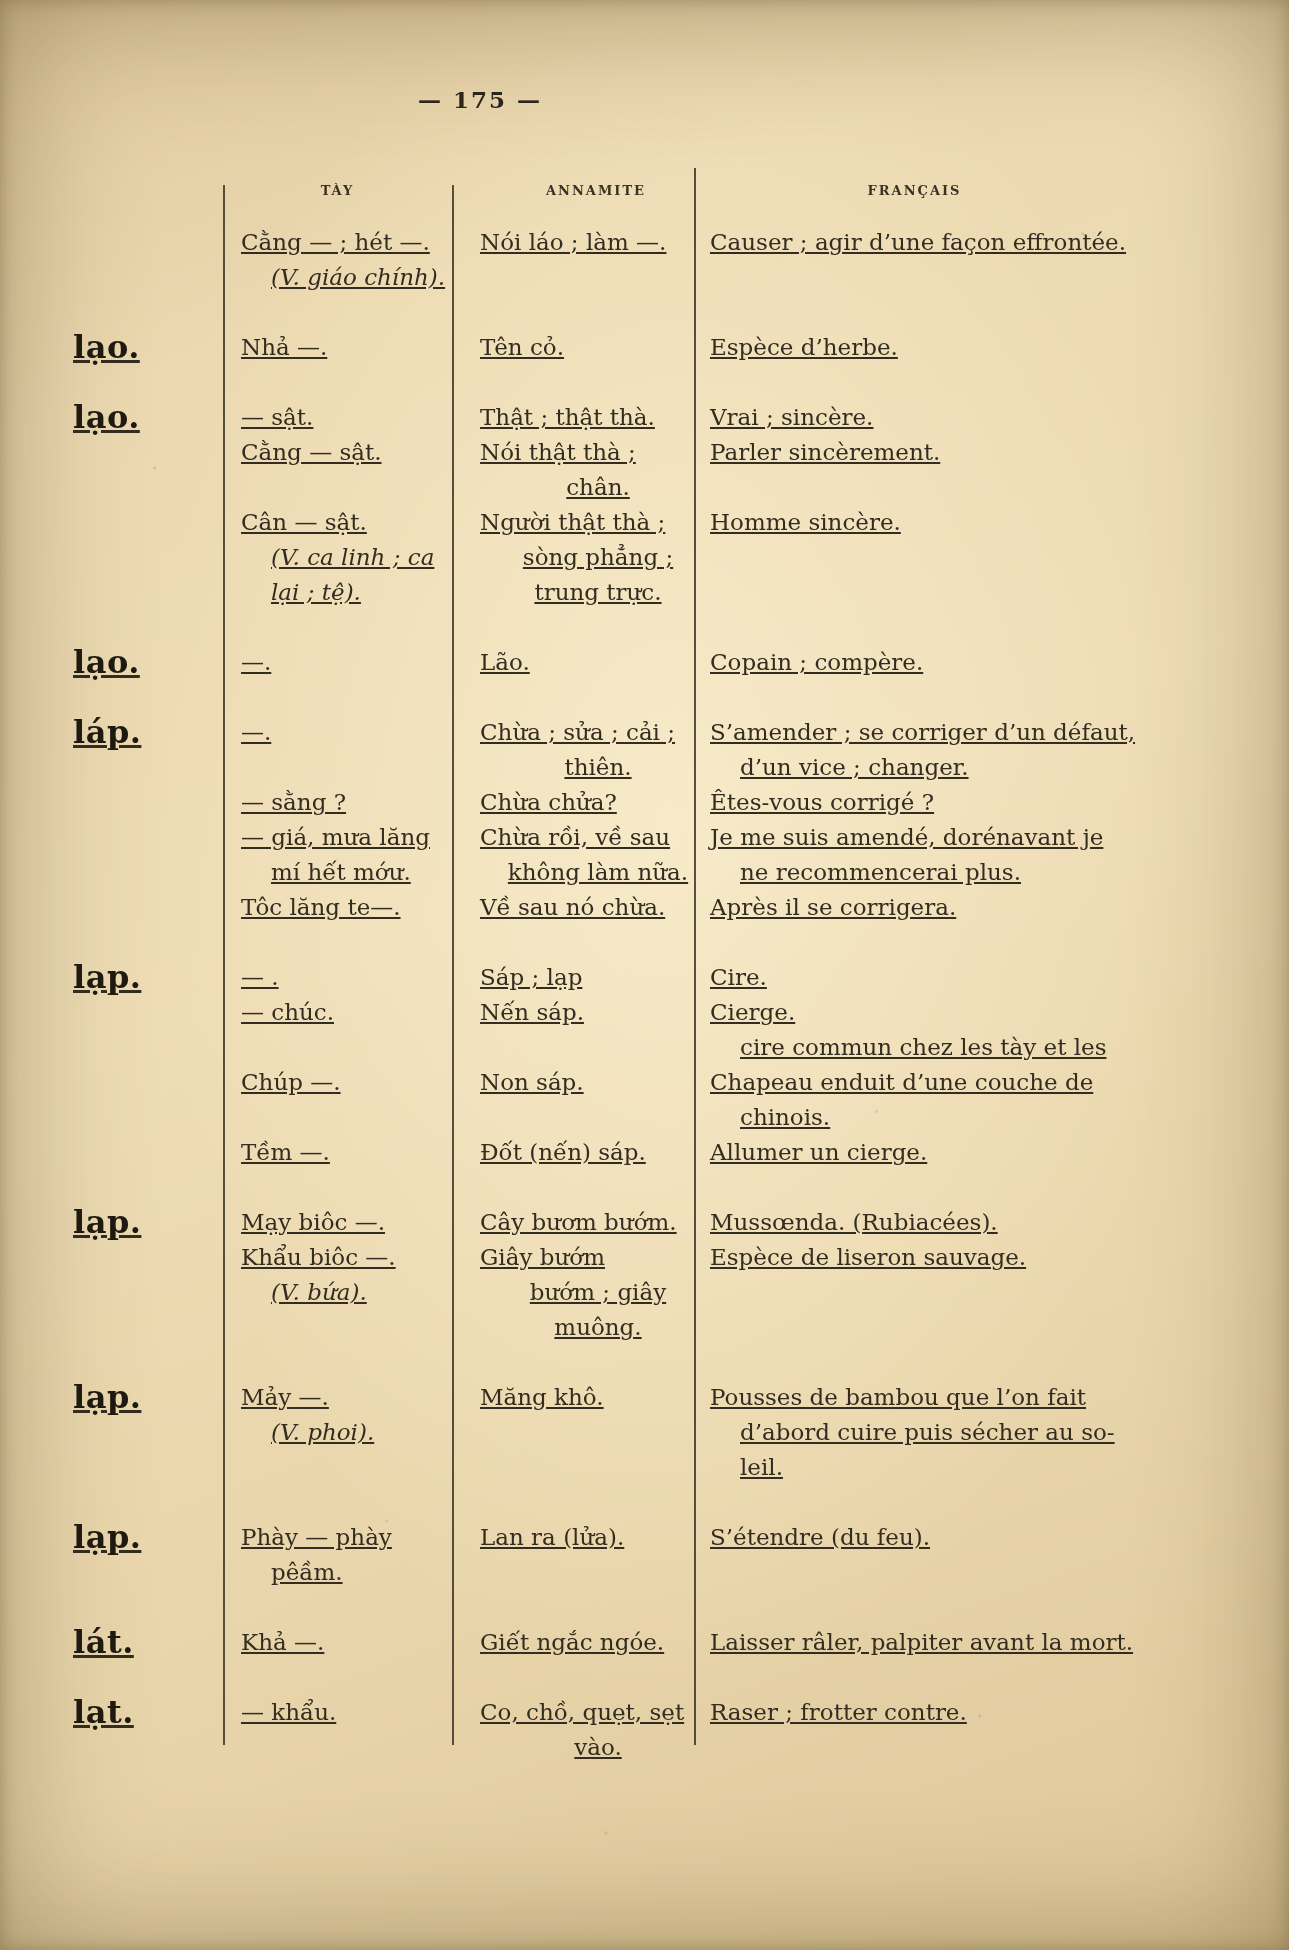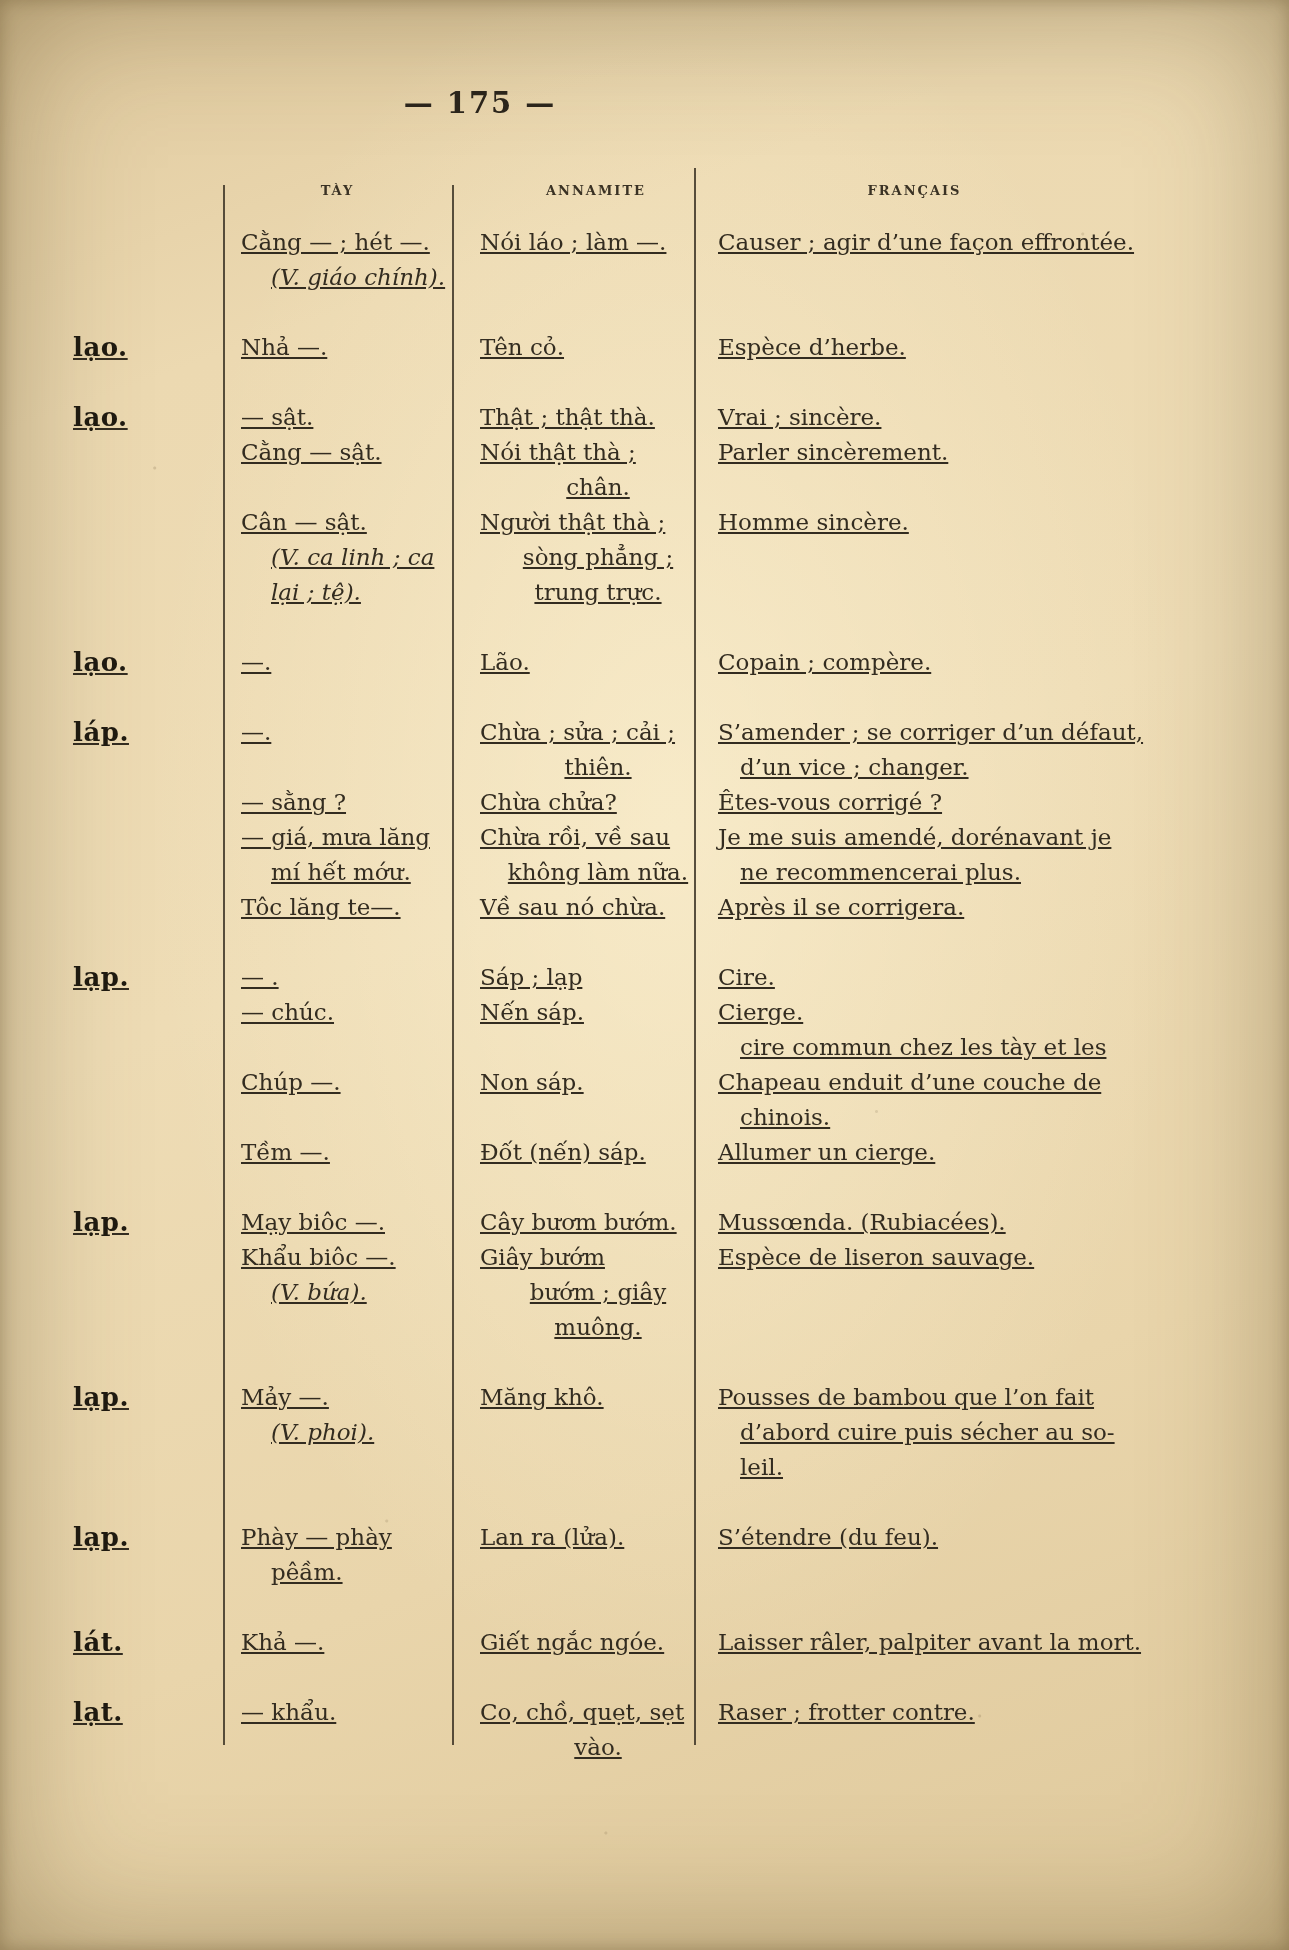--- a/index.html
+++ b/index.html
@@ -10,21 +10,21 @@
     background:
       radial-gradient(ellipse at 52% 42%, rgba(255,246,216,0.55) 0%, rgba(255,246,216,0) 55%),
       linear-gradient(160deg, #dfc99e 0%, #ecd9b1 18%, #eedcb5 45%, #e9d5ab 72%, #dec89b 100%);
     box-shadow: inset 0 0 140px rgba(92,70,30,0.45), inset 0 0 18px rgba(80,60,25,0.35);
     overflow:hidden;
     font-family:"DejaVu Serif","Liberation Serif",serif;
     color:#332c20;
   }
   .pageno{
     position:absolute; top:86px; left:100px; width:760px;
-    text-align:center; font-size:29px; font-weight:bold;
+    text-align:center; font-size:23px; font-weight:bold;
     letter-spacing:2px; color:#2b251b;
   }
   
   .rule{ position:absolute; width:2px; background:#3c3426; opacity:.85; }
   .rule-1{ left:223px; top:185px; height:1560px; }
   .rule-2{ left:452px; top:185px; height:1560px; }
   .rule-3{ left:694px; top:168px; height:1577px; }
   
   .colhead{
     position:absolute; top:183px; height:22px;
@@ -33,24 +33,24 @@
   }
   .colhead-tay{ left:223px; width:229px; }
   .colhead-ann{ left:452px; width:288px; }
   .colhead-fr { left:694px; width:441px; }
   
   #entries{ position:absolute; top:225px; left:0; right:0; }
   .entry{ margin-top:35px;text-decoration:underline; }
   .entry:first-child{ margin-top:0; }
   .row{ display:grid; grid-template-columns:223px 229px 242px 1fr; }
   .cell{ line-height:35px; font-size:23px; white-space:nowrap; }
-  .cell.head{ padding-left:73px; font-weight:bold; font-size:26px; color:#1f1a10; letter-spacing:0.5px; }
+  .cell.head{ padding-left:73px; font-weight:bold; font-size:32px; color:#1f1a10; letter-spacing:0.5px; }
   .cell.tay{ padding-left:18px; }
   .cell.ann{ padding-left:28px; }
-  .cell.fr { padding-left:24px; }
+  .cell.fr { padding-left:16px; }
   .cell.tay.ind{ padding-left:48px; }
   .cell.ann.ind{ padding-left:50px;text-align:center; }
   .cell.fr.ind { padding-left:46px; }
   .cell.it{ font-style:italic; }
   
   .speckle{
     position:absolute; inset:0; pointer-events:none; opacity:.5;
     background-image:
       radial-gradient(circle 1.5px at 12% 24%, rgba(90,70,40,.35) 0 1px, transparent 2px),
       radial-gradient(circle 1.5px at 84% 12%, rgba(90,70,40,.3) 0 1px, transparent 2px),

